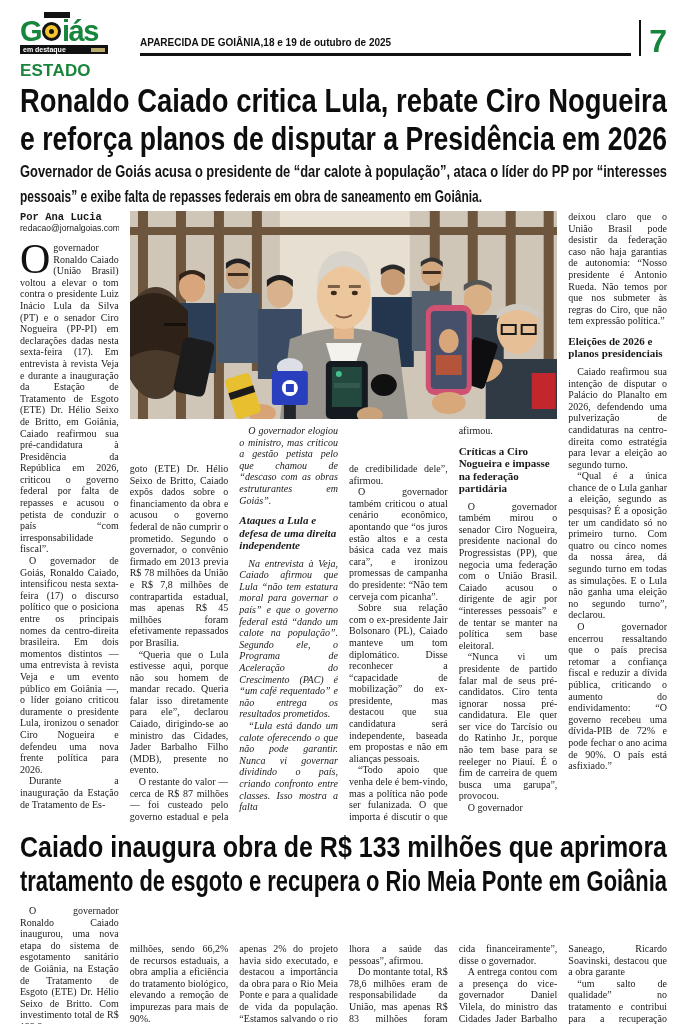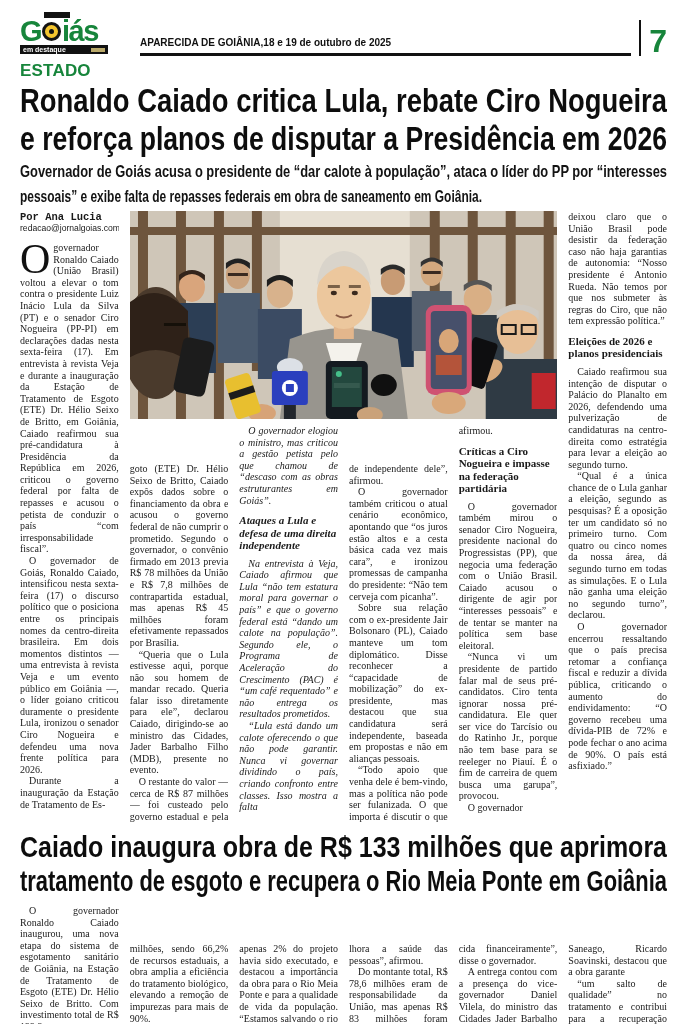--- a/index.html
+++ b/index.html
@@ -226,21 +226,21 @@
     <div class="colm c3">
       <p class="bp indent">O governador elogiou o ministro, mas criticou a gestão petista pelo que chamou de “descaso com as obras estruturantes em Goiás”.</p>
       <h3 class="col-subhead">Ataques a Lula e defesa de uma direita independente</h3>
       <div class="plist">
           <p>Na entrevista à Veja, Caiado afirmou que Lula “não tem estatura moral para governar o país” e que o governo federal está “dando um calote na população”. Segundo ele, o Programa de Aceleração do Crescimento (PAC) é “um café requentado” e não entrega os resultados prometidos.</p>
           <p>“Lula está dando um calote oferecendo o que não pode garantir. Nunca vi governar dividindo o país, criando confronto entre classes. Isso mostra a falta</p>
         </div>
     </div>
 
     <div class="colm c4 plist cont">
-        <p>de independente dele”, afirmou.</p>
+        <p>de credibilidade dele”, afirmou.</p>
         <p>O governador também criticou o atual cenário econômico, apontando que “os juros estão altos e a cesta básica cada vez mais cara”, e ironizou promessas de campanha do presidente: “Não tem cerveja com picanha”.</p>
         <p>Sobre sua relação com o ex-presidente Jair Bolsonaro (PL), Caiado manteve um tom diplomático. Disse reconhecer a “capacidade de mobilização” do ex-presidente, mas destacou que sua candidatura será independente, baseada em propostas e não em alianças pessoais.</p>
         <p>“Todo apoio que venha dele é bem-vindo, mas a política não pode ser fulanizada. O que importa é discutir o que vamos trazer para a pauta”,</p>
       </div>
 
     <div class="colm c5">
       <p class="bp">afirmou.</p>
       <h3 class="col-subhead">Críticas a Ciro Nogueira e impasse na federação partidária</h3>
       <div class="plist">
           <p>O governador também mirou o senador Ciro Nogueira, presidente nacional do Progressistas (PP), que negocia uma federação com o União Brasil. Caiado acusou o dirigente de agir por “interesses pessoais” e de tentar se manter na política sem base eleitoral.</p>

